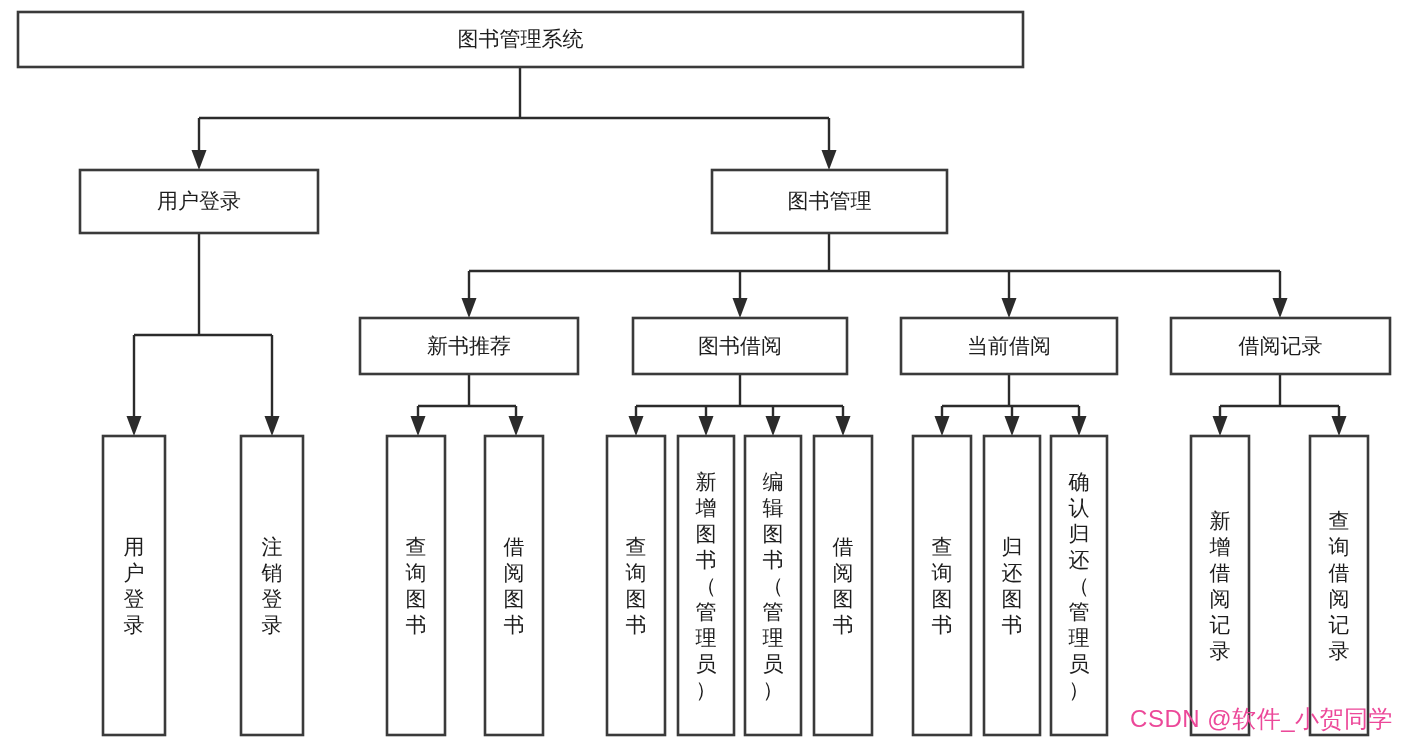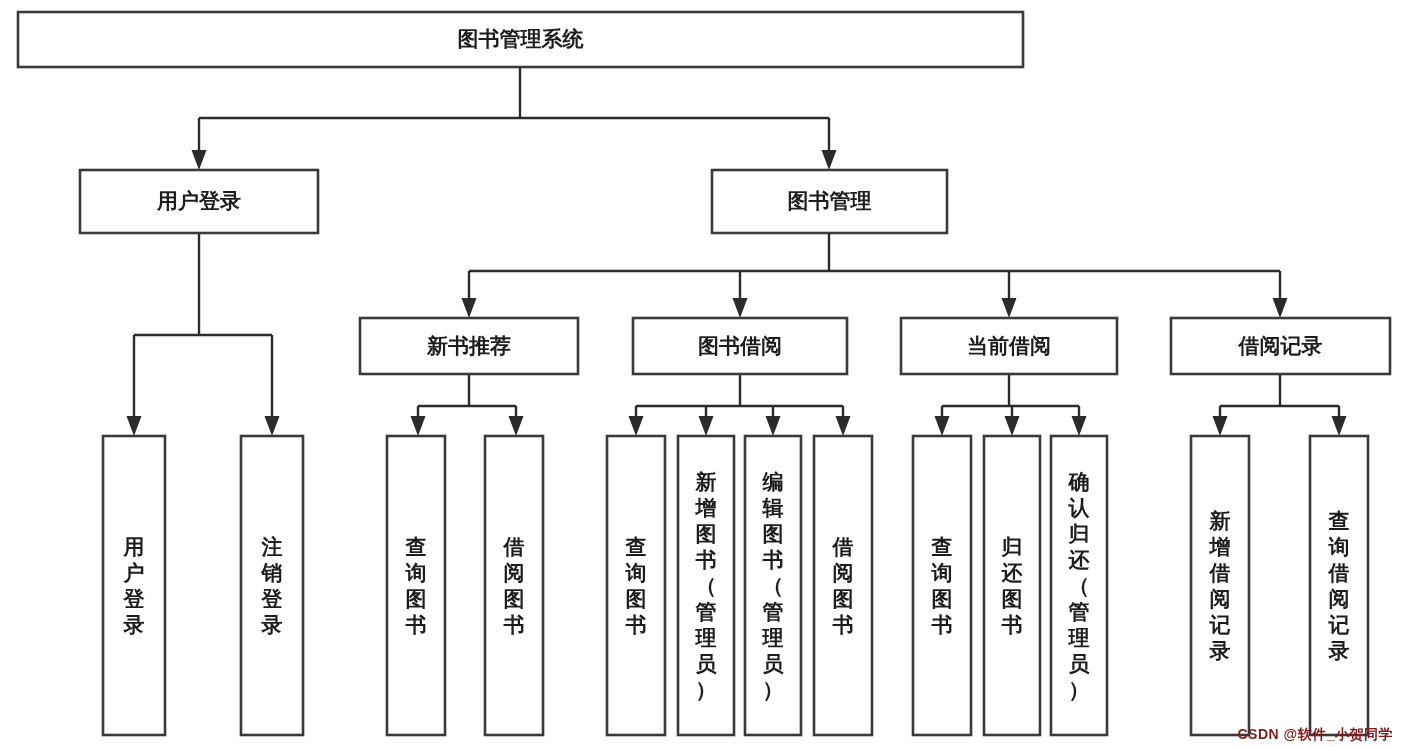--- a/index.html
+++ b/index.html
@@ -11,21 +11,20 @@
     width: 1405px;
     height: 747px;
     font-family: "Liberation Sans", "DejaVu Sans", sans-serif;
     overflow: hidden;
     position: relative;
   }
   #diagram-root {
     position: relative;
     width: 1405px;
     height: 747px;
-    font-weight: bold;
   }
   svg.diagram-canvas {
     position: absolute;
     left: 0;
     top: 0;
     width: 1405px;
     height: 747px;
   }
   .node-box {
     fill: #ffffff;
@@ -53,24 +52,24 @@
   .node-label-v {
     font-family: "Liberation Sans", "DejaVu Sans", sans-serif;
     font-size: 21px;
     fill: #1d1d1d;
     text-anchor: middle;
     white-space: pre;
   }
   .watermark-text {
     position: absolute;
     right: 12px;
-    bottom: 3px;
-    font-family: "Liberation Sans", "DejaVu Sans", sans-serif;
-    font-size: 14px;
-    color: #7f1d1d;
+    bottom: 12px;
+    font-family: "Liberation Sans", "DejaVu Sans", sans-serif;
+    font-size: 24px;
+    color: #ec4899;
     letter-spacing: 0.5px;
     user-select: none;
     pointer-events: none;
     white-space: nowrap;
   }
 </style>
 </head>
 <body>
 
 <div id="diagram-root">

